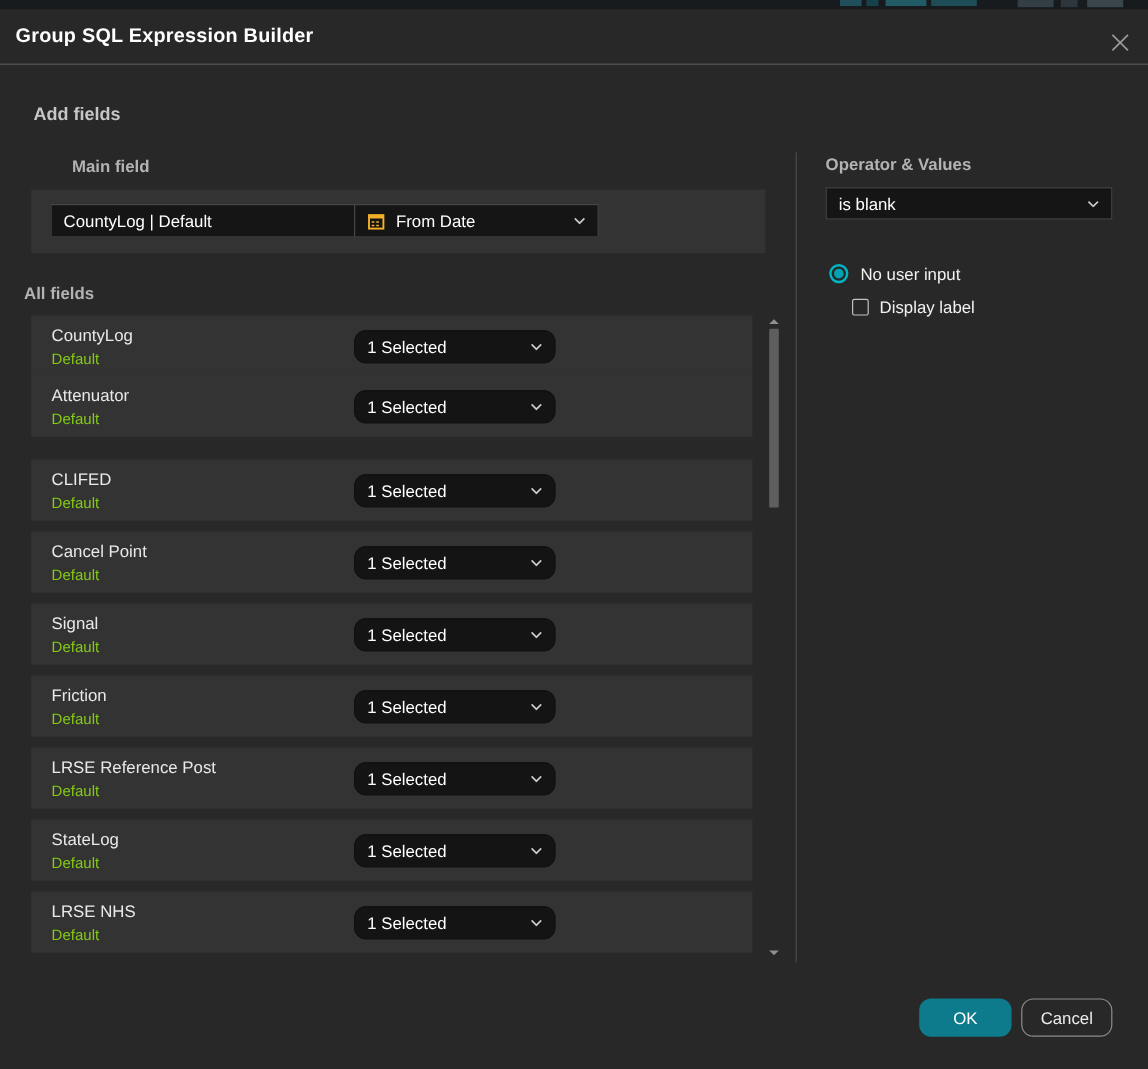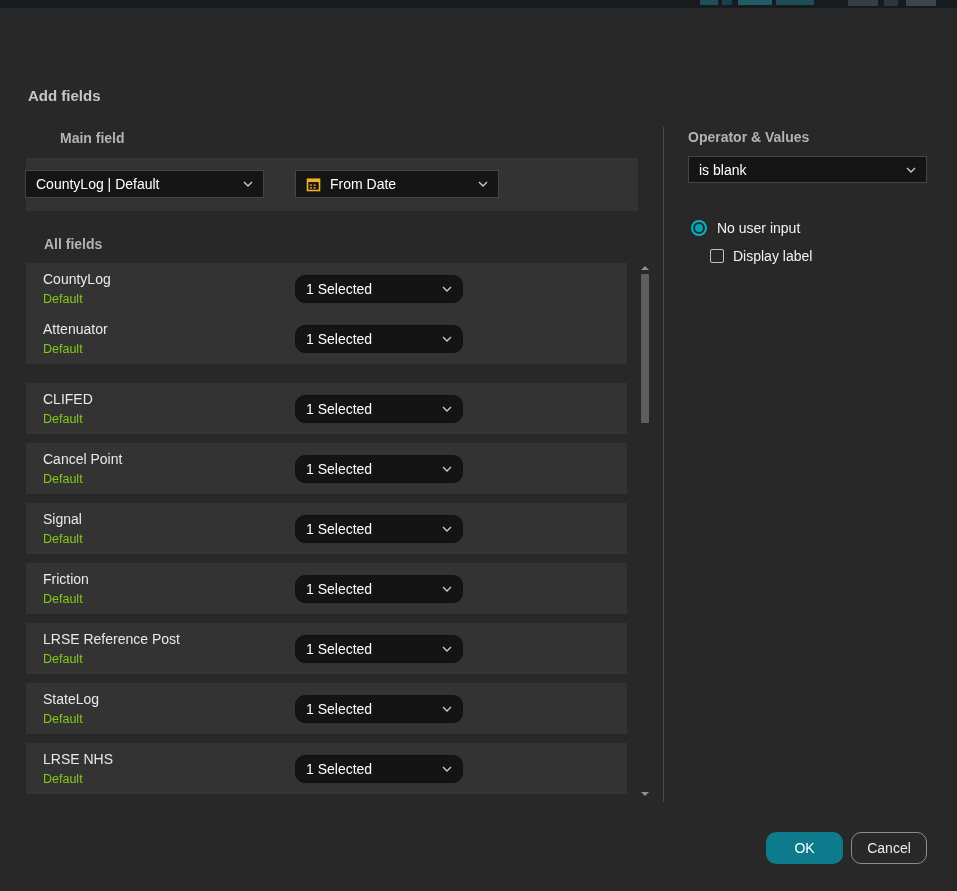--- a/index.html
+++ b/index.html
@@ -29,21 +29,21 @@
 
   
   .main-panel { position:absolute; left:26px; top:158px; width:612px; height:53px; background:#333333; }
 
   .select {
     position:absolute; height:28px; background:#151515; border:1px solid #454545;
     color:#ffffff; font-size:14px; display:flex; align-items:center;
     padding:0 10px; cursor:pointer;text-align:right;
   }
   .select .chev { margin-left:auto; display:flex; align-items:center; }
-  .select-layer { left:25px;  top:170px; width:239px; }
+  .select-layer { left:42px;  top:170px; width:278px; }
   .select-field { left:295px; top:170px; width:204px; }
   .select-field .cal { display:flex; align-items:center; margin-right:9px; }
   .select-op    { left:688px; top:156px; width:239px; height:27px; }
 
   
   .row {
     position:absolute; left:26px; width:601px; height:51px; background:#333333;
   }
   .row .fname { position:absolute; left:17px; top:8px;  font-size:14px; color:#e9e9e9; }
   .row .ftype { position:absolute; left:17px; top:29px; font-size:12.5px; color:#84cc16; }
@@ -85,20 +85,29 @@
   <div class="top-strip">
     <div class="frag" style="left:700px;width:18px;height:5px;background:#1f4f5a;"></div>
     <div class="frag" style="left:722px;width:10px;height:5px;background:#17414c;"></div>
     <div class="frag" style="left:738px;width:34px;height:5px;background:#215b66;"></div>
     <div class="frag" style="left:776px;width:38px;height:5px;background:#1d4d57;"></div>
     <div class="frag" style="left:848px;width:30px;height:6px;background:#333e45;"></div>
     <div class="frag" style="left:884px;width:14px;height:6px;background:#2c363c;"></div>
     <div class="frag" style="left:906px;width:30px;height:6px;background:#3a454c;"></div>
   </div>
 
+  <div class="titlebar">
+    <div class="dialog-title">Group SQL Expression Builder</div>
+    <div class="close-btn">
+      <svg width="19" height="19" viewBox="0 0 19 19">
+        <line x1="3" y1="3" x2="16" y2="16" stroke="#9b9b9b" stroke-width="1.4"></line>
+        <line x1="16" y1="3" x2="3" y2="16" stroke="#9b9b9b" stroke-width="1.4"></line>
+      </svg>
+    </div>
+  </div>
 
   <div class="section-heading" style="left:28px;top:87px;">Add fields</div>
   <div class="sub-label" style="left:28px;top:130px;margin-left:32px;">Main field</div>
 
   <div class="main-panel"></div>
 
   <div class="select select-layer">
     <span>CountyLog | Default</span>
     <span class="chev">
       <svg width="10" height="6" viewBox="0 0 10 6">
@@ -117,21 +126,21 @@
       </svg>
     </span>
     <span>From Date</span>
     <span class="chev">
       <svg width="10" height="6" viewBox="0 0 10 6">
           <path d="M1 1 L5 5 L9 1" fill="none" stroke="#c9c9c9" stroke-width="1.4"></path>
         </svg>
     </span>
   </div>
 
-  <div class="sub-label" style="left:44px;top:236px;">All fields</div>
+  <div class="sub-label" style="left:20px;top:236px;">All fields</div>
 
   <div class="row" style="top:263px;">
     <div class="fname">CountyLog</div>
     <div class="ftype">Default</div>
     <div class="select">
       <span>1 Selected</span>
       <span class="chev">
           <svg width="10" height="6" viewBox="0 0 10 6">
             <path d="M1 1 L5 5 L9 1" fill="none" stroke="#c9c9c9" stroke-width="1.4"></path>
           </svg>

